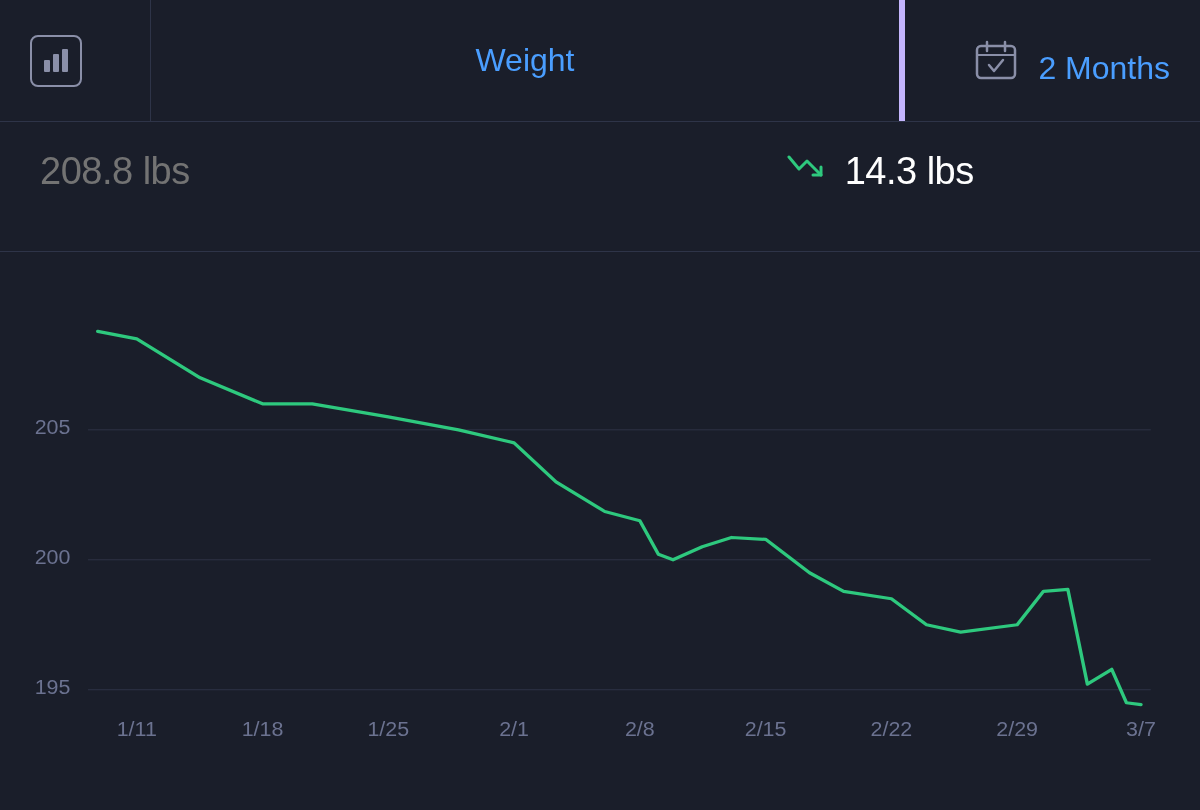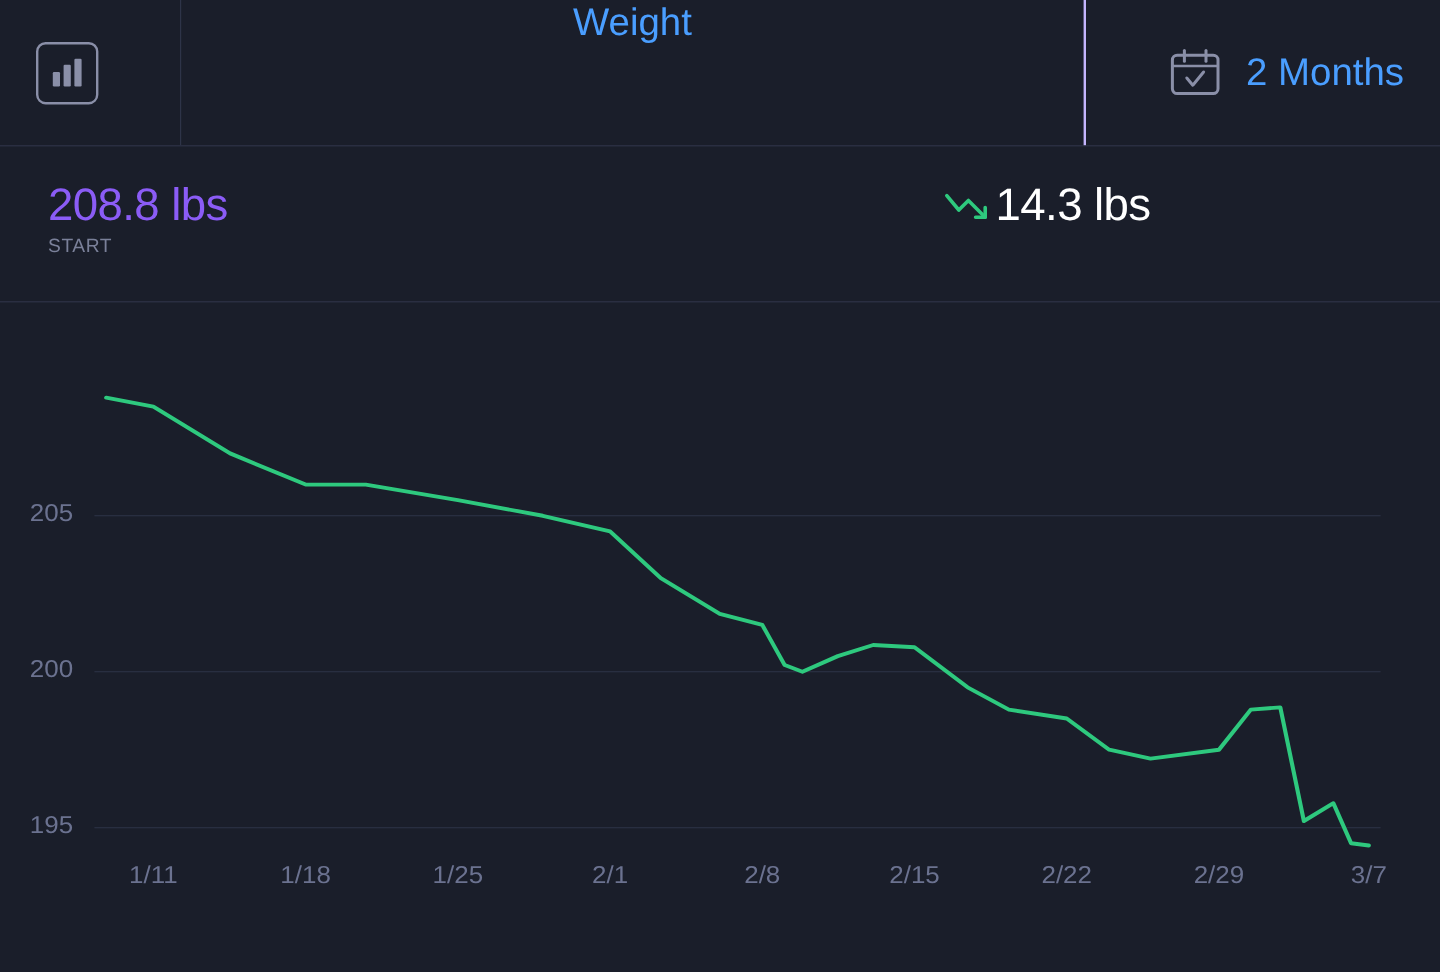--- a/index.html
+++ b/index.html
@@ -25,31 +25,31 @@
     .header-left {
       flex: 0 0 120px;
       display: flex;
       align-items: center;
       justify-content: flex-start;
     }
 
     .header-center {
       flex: 1;
       display: flex;
-      align-items: flex-start;
+      align-items: center;
       justify-content: center;
       border-left: 1px solid #2e3448;
-      border-right: 2px solid #c4b5fd;
+      border-right: 6px solid #c4b5fd;
       height: 100%;
     }
 
     .header-right {
       flex: 0 0 265px;
       display: flex;
-      align-items: center;
+      align-items: flex-end;
       justify-content: flex-end;
     }
 
     .chart-icon {
       width: 52px;
       height: 52px;
       border: 2px solid #8a8fa8;
       border-radius: 8px;
       display: flex;
       align-items: center;
@@ -86,59 +86,60 @@
       height: 130px;
     }
 
     .stat-item {
       flex: 1;
     }
 
     .stat-value {
       font-size: 38px;
       font-weight: 300;
-      color: #8b5cf6;
+      color: #737373;
       letter-spacing: -0.5px;
     }
 
     .stat-label {
       font-size: 16px;
       color: #7a8099;
       font-weight: 500;
       letter-spacing: 0.5px;
       margin-top: 4px;
     }
 
     .stat-change-value {
       font-size: 38px;
       font-weight: 300;
       color: #ffffff;
       letter-spacing: -0.5px;
       display: flex;
-      align-items: flex-end;
-      gap: 7px;
+      align-items: flex-start;
+      gap: 22px;
     }
 
     .down-arrow {
       color: #2ec97e;
       font-size: 32px;
     }
 
     
     .chart-container {
       flex: 1;
       padding: 20px 20px 20px 0;
       position: relative;
       height: calc(810px - 122px - 130px);
     }
 
     .chart-wrapper {
       width: 100%;
       height: 100%;
       position: relative;
+      padding-left: 10px;
     }
 
     svg.main-chart {
       width: 100%;
       height: 100%;
     }
   </style>
 </head>
 <body>
 
@@ -165,21 +166,20 @@
         <polyline points="16,27 21,33 30,22" stroke="#8a8fa8" stroke-width="2.5" stroke-linecap="round" stroke-linejoin="round" fill="none"></polyline>
       </svg>
     </div>
     <span class="time-range">2 Months</span>
   </div>
 </div>
 
 <div class="stats-row">
   <div class="stat-item">
     <div class="stat-value">208.8 lbs</div>
-    <div class="stat-label">START</div>
   </div>
   <div class="stat-item">
   </div>
   <div class="stat-item">
     <div class="stat-change-value">
       <span class="down-arrow">
         <svg width="36" height="28" viewBox="0 0 36 28" fill="none">
           <polyline points="2,6 12,18 20,10 34,24" stroke="#2ec97e" stroke-width="3" stroke-linecap="round" stroke-linejoin="round" fill="none"></polyline>
           <polyline points="26,24 34,24 34,16" stroke="#2ec97e" stroke-width="3" stroke-linecap="round" stroke-linejoin="round" fill="none"></polyline>
         </svg>

